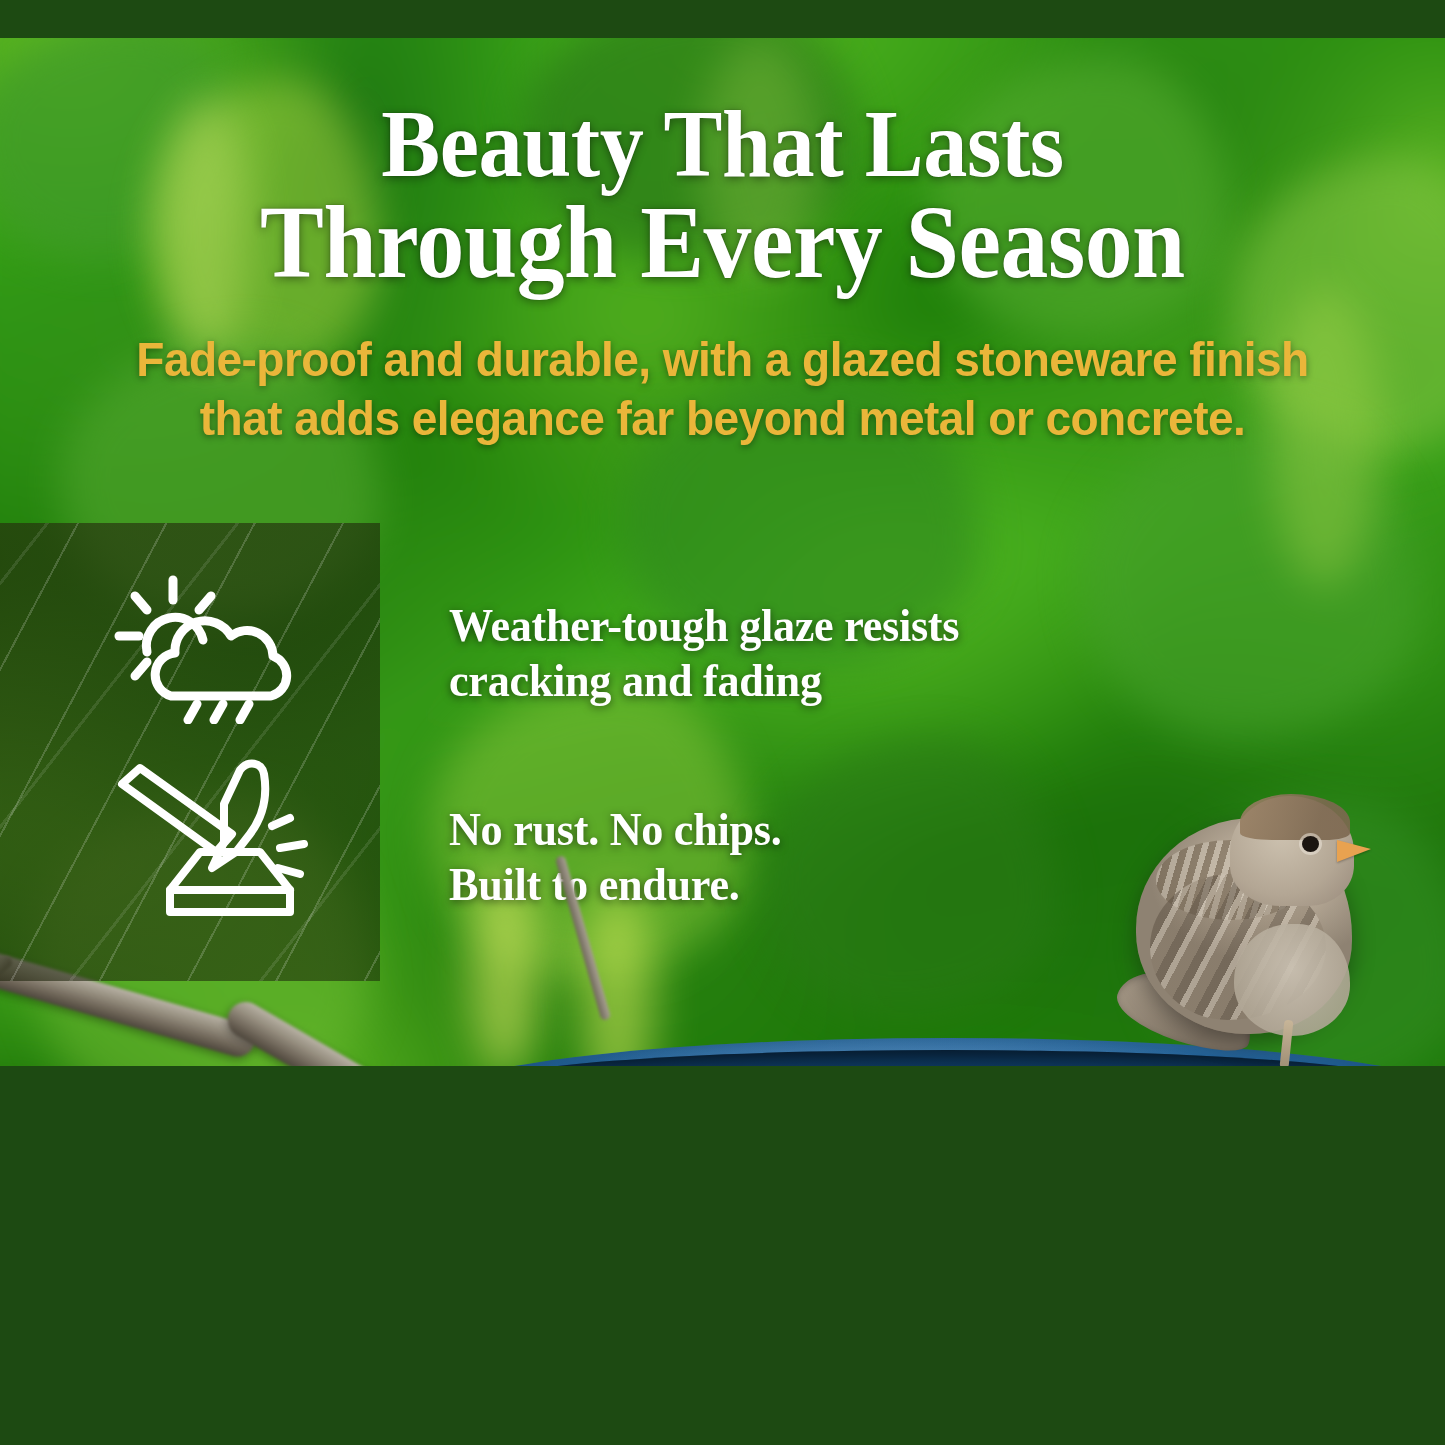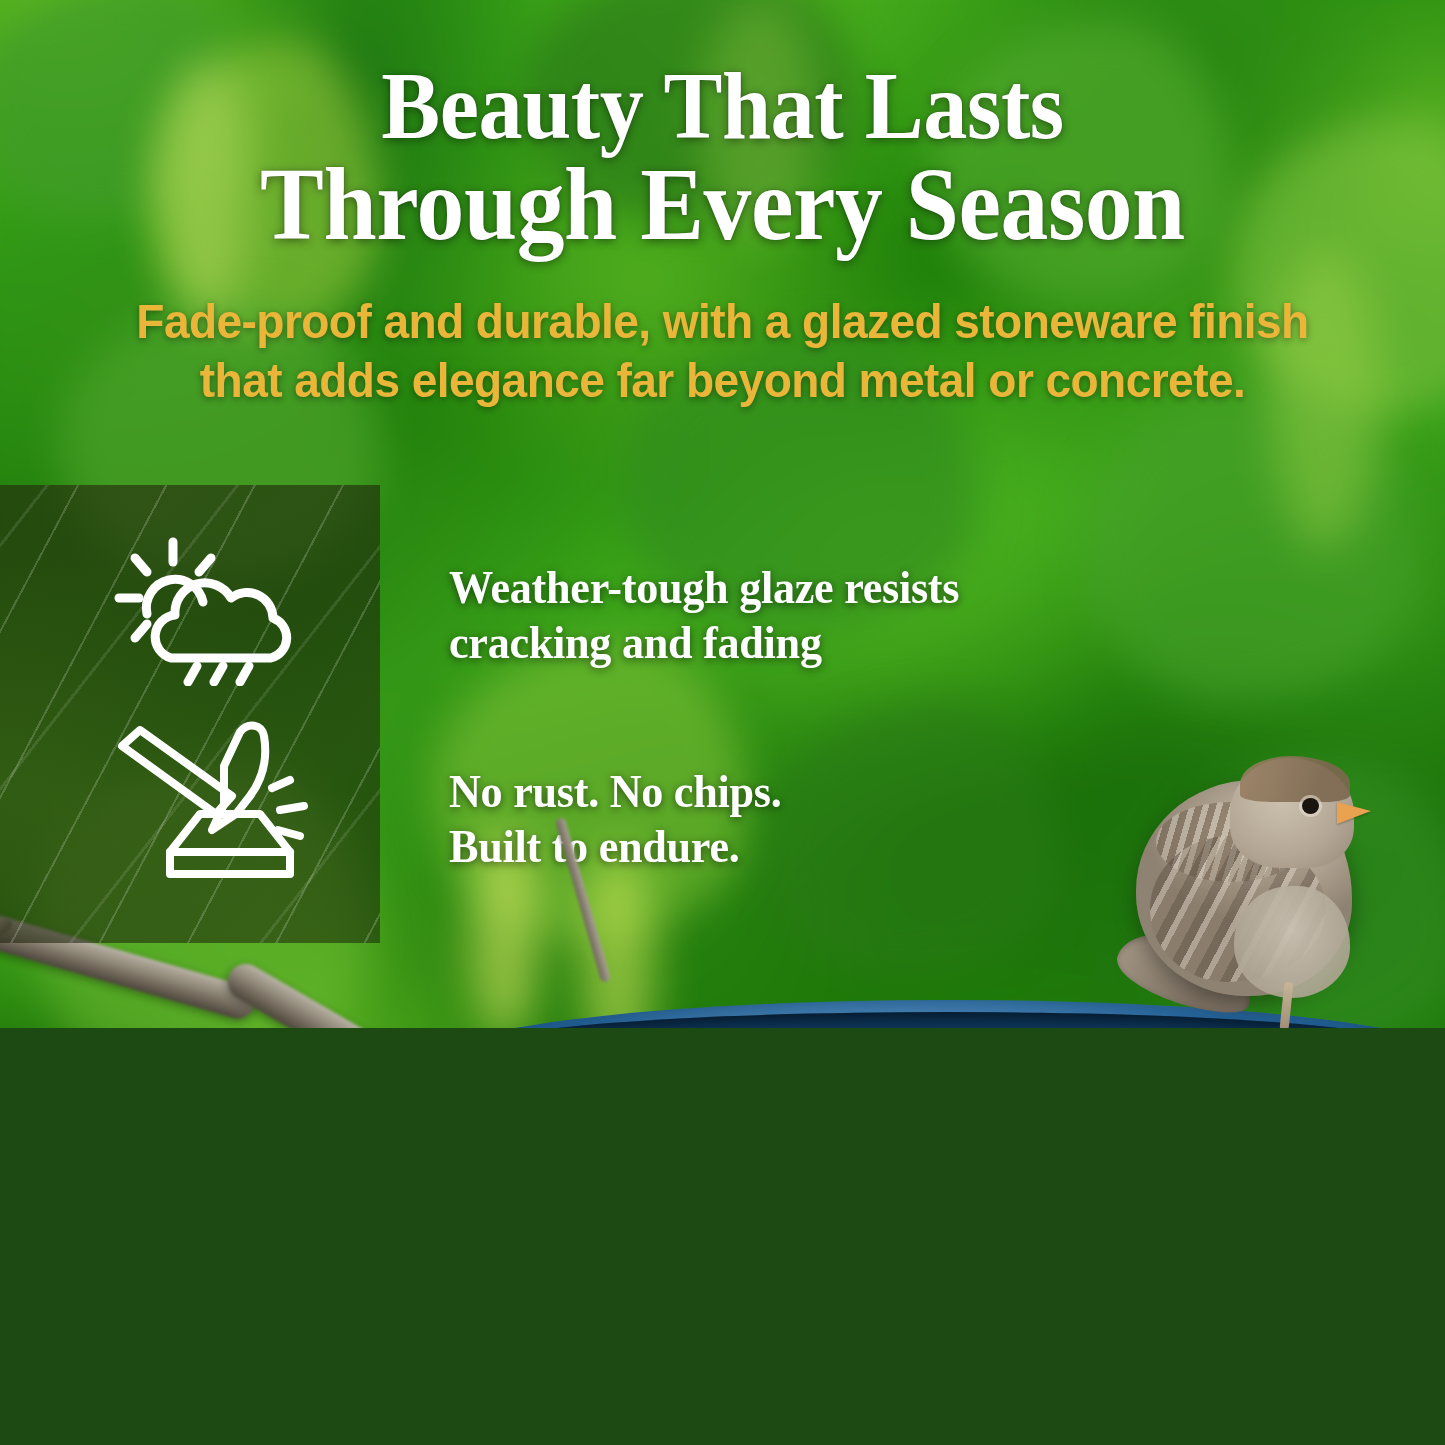--- a/index.html
+++ b/index.html
@@ -7,20 +7,21 @@
     width:1445px; height:1445px;
     overflow:hidden;
     background:#1d4a12;
     font-family:"Liberation Serif", serif;
   }
 
   #poster {
     position:relative;
     width:1445px; height:1028px;
     overflow:hidden;
+    margin-top:38px;
   }
 
   
   .photo { position:absolute; inset:0; overflow:hidden; }
 
   .bg-base {
     position:absolute; inset:-60px;
     background:
       radial-gradient(ellipse 420px 300px at 8% 6%,   rgba(120,190,60,.85), rgba(120,190,60,0) 70%),
       radial-gradient(ellipse 300px 420px at 26% 14%, rgba(40,110,30,.95),  rgba(40,110,30,0) 72%),

